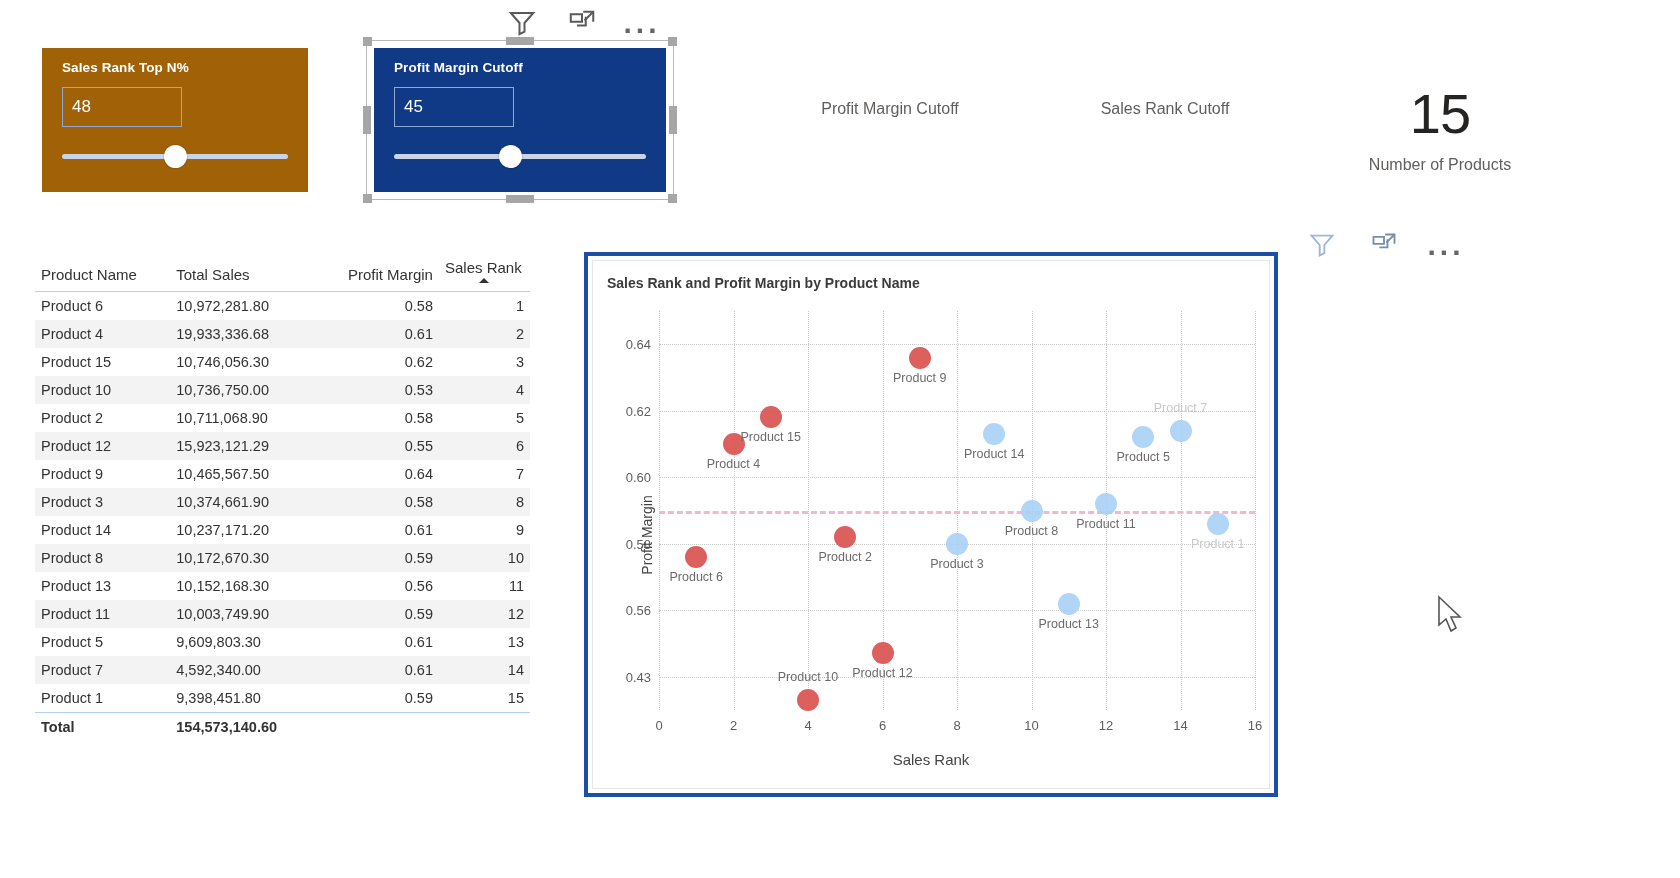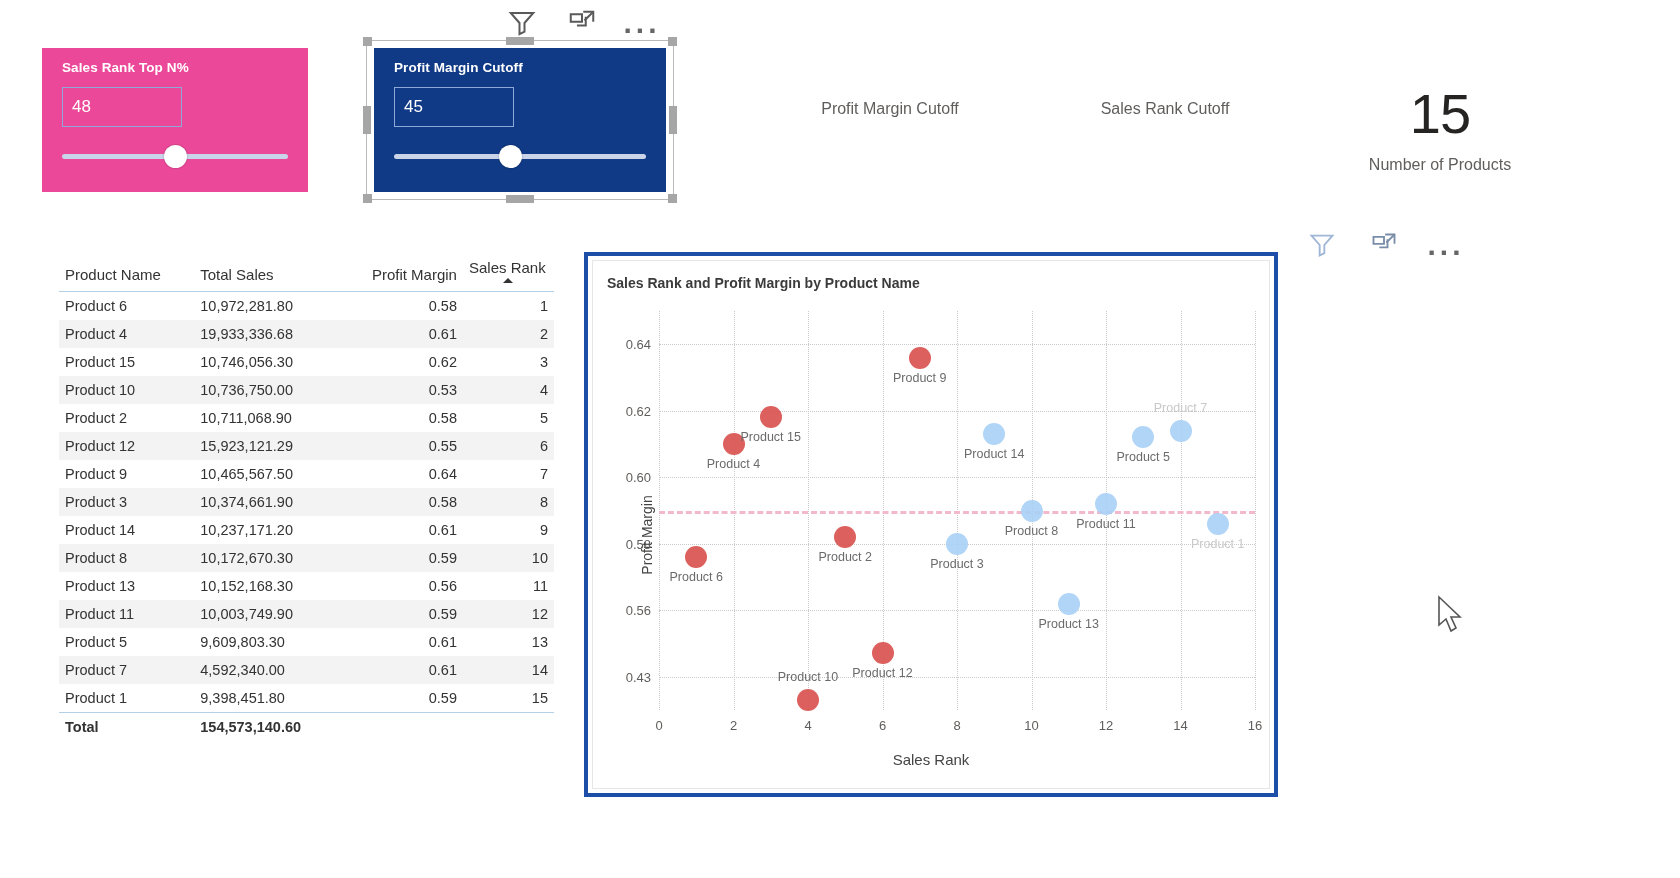--- a/index.html
+++ b/index.html
@@ -21,21 +21,21 @@
   .dots{letter-spacing:4px;font-size:30px;line-height:12px;color:#666;font-weight:700;}
 
   
   .slicer{
     position:absolute;
     background:#123C8C;
     background:#103070;
     color:#fff;
     box-sizing:border-box;
   }
-  .slicer.s1{ left:42px; top:48px; width:266px; height:144px; background:#ec4899; }
+  .slicer.s1{ left:42px; top:48px; width:266px; height:144px; background:#a16207; }
   .slicer.s2{ left:374px; top:48px; width:292px; height:144px; background:#103a86; }
 
   .slicer-title{
     font-size:13.5px; font-weight:700; color:#ffffff;
     padding:12px 0 0 20px; letter-spacing:.1px;
   }
   .slicer-box{
     margin:12px 0 0 20px; width:120px; height:40px;
     border:1px solid #8ea9d8; box-sizing:border-box;
     display:flex;align-items:center;
@@ -72,21 +72,21 @@
   
   .kpi{ position:absolute; text-align:center; }
   .kpi-value{ font-size:56px; font-weight:400; color:#252423; line-height:1.0; letter-spacing:-1px;}
   .kpi-label{ font-size:16px; color:#605E5C; margin-top:14px;}
   .kpi.k1{ left:745px; top:86px; width:290px;}
   .kpi.k2{ left:1020px; top:86px; width:290px;}
   .kpi.k3{ left:1295px; top:86px; width:290px;}
 
   
   .table-wrap{ position:absolute; left:35px; top:255px; width:495px;}
-  table.pbi{ border-collapse:collapse; width:100%; font-size:14.5px;margin-left:24px;}
+  table.pbi{ border-collapse:collapse; width:100%; font-size:14.5px;}
   table.pbi th{
     font-weight:400; color:#333; padding:4px 6px 8px 6px;
     border-bottom:1px solid #b3d0e8; text-align:left; font-size:15px;
     vertical-align:bottom; white-space:nowrap;
   }
   table.pbi th.num{ text-align:right;}
   table.pbi td{ padding:6px 6px; color:#333; white-space:nowrap;}
   table.pbi td.num{ text-align:right;}
   table.pbi tbody tr:nth-child(even){ background:#f3f3f3;}
   .sortcaret{ display:block; width:0;height:0; margin:2px auto 0 auto;

